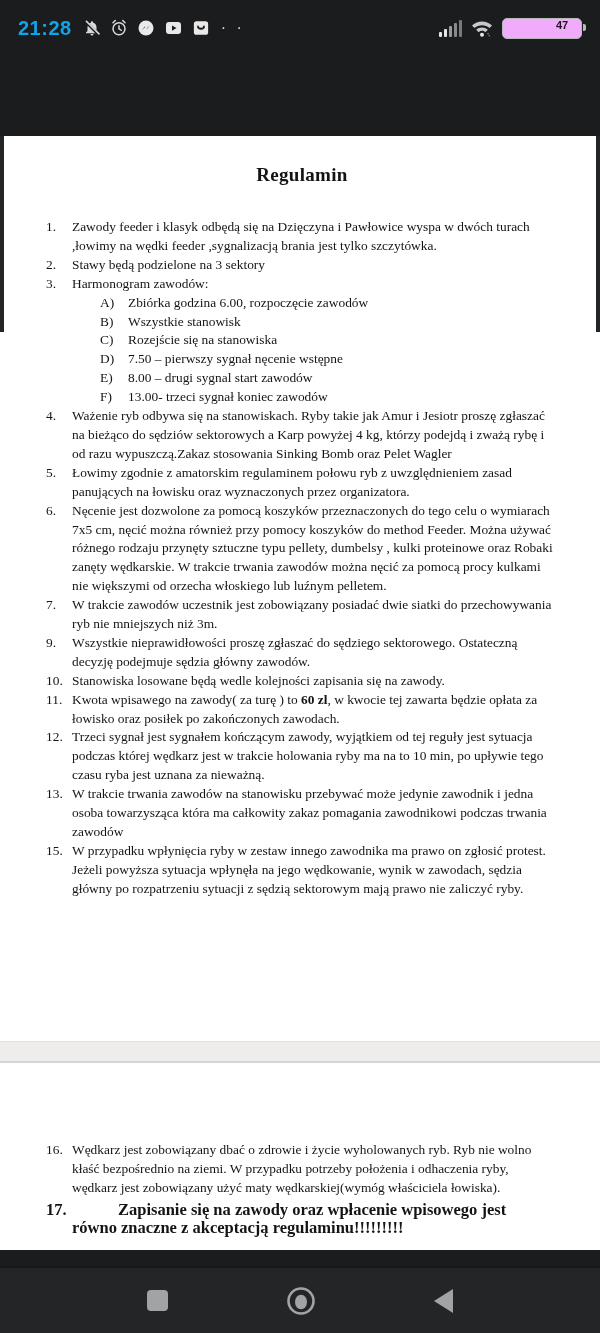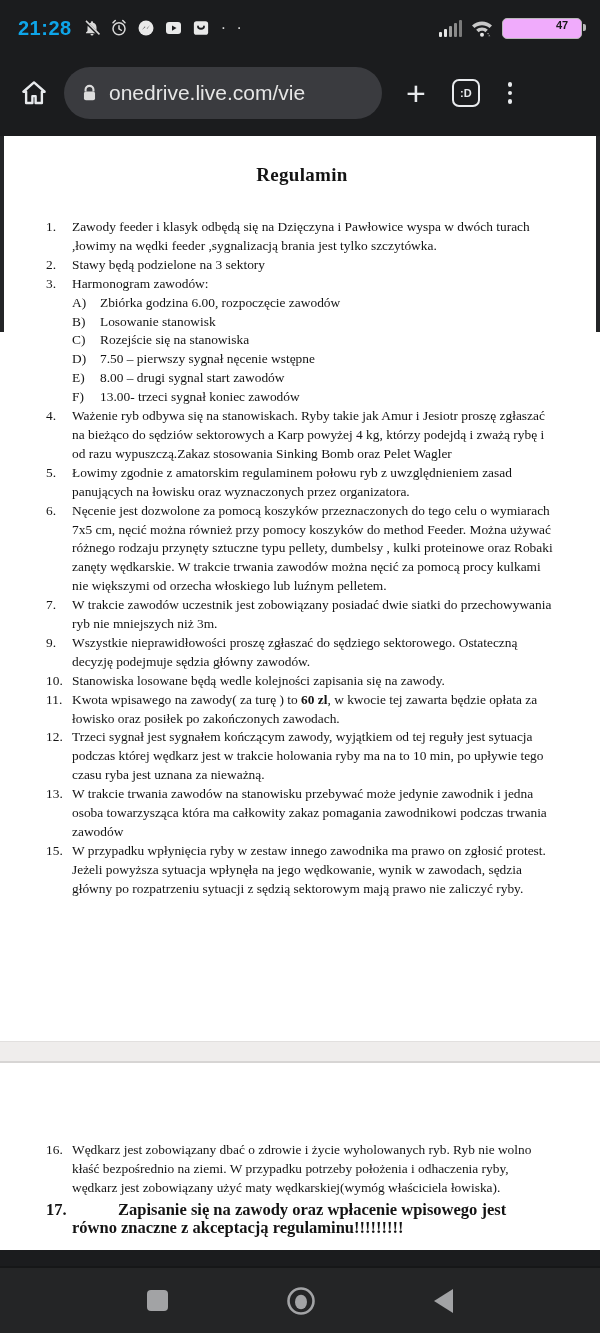--- a/index.html
+++ b/index.html
@@ -39,21 +39,21 @@
 
   
   .doc-area{position:absolute;top:130px;left:0;width:600px;height:1138px;background:#1b1c1e;}
   .page{background:#fff;box-sizing:border-box;font-family:"Liberation Serif","DejaVu Serif",serif;color:#141414;}
   .page1{margin-top:6px;height:905px;overflow:hidden;padding:22px 42px 0 46px;}
   .doc-title{text-align:center;font-size:19px;font-weight:bold;margin:6px 0 32px 0;letter-spacing:.3px;}
   .doc-body{font-size:13.4px;line-height:18.9px;text-align:left;}
   .doc-item{padding-left:26px;text-indent:-26px;}
   .doc-item .num{display:inline-block;width:26px;text-indent:0;}
   .sub{margin-left:26px;}
-  .sub .doc-item{padding-left:28px;text-indent:-28px;}
+  .sub .doc-item{padding-left:28px;text-indent:-28px;margin-left:28px;}
   .sub .doc-item .num{width:28px;}
   .b{font-weight:bold;}
   .emphasis{font-weight:bold;font-size:16.5px;line-height:18px;margin-top:3px;}
   .emphasis .num{width:72px;}
   .separator{height:19px;background:#efedec;border-top:1px solid #e2e0df;border-bottom:2px solid #d7d5d4;}
   .page2{height:187px;overflow:hidden;padding:78px 58px 0 46px;}
   .edge-strip{position:absolute;top:6px;width:4px;height:196px;background:#242527;}
   .edge-left{left:0;}
   .edge-right{right:0;}
 
@@ -121,61 +121,34 @@
             <circle cx="14" cy="20" r="2.4" fill="#e6e6e6"></circle>
             <path d="M20 18l2.5 0-1.2 2.2zM24 22l-2.5 0 1.2-2.2z" fill="#8a8a8a"></path>
           </svg>
       </span>
       <span class="battery">
         <span>47</span>
       </span>
     </div>
   </div>
 
-  <div class="toolbar">
-    <div class="tb-home">
-      <svg width="30" height="30" viewBox="0 0 24 24">
-          <path d="M12 3.5L3.5 11h2.2v9h5v-5.5h2.6V20h5v-9h2.2z" fill="none" stroke="#e8eaed" stroke-width="1.9" stroke-linejoin="round"></path>
-        </svg>
-    </div>
-    <div class="url-pill">
-      <span style="display:inline-flex;">
-        <svg width="19" height="22" viewBox="0 0 24 24">
-            <path d="M7 10V8a5 5 0 0 1 10 0v2" fill="none" stroke="#dcdcdc" stroke-width="2.6"></path>
-            <rect x="5" y="10" width="14" height="11" rx="2.5" fill="#dcdcdc"></rect>
-          </svg>
-      </span>
-      <span class="url-text">onedrive.live.com/vie</span>
-    </div>
-    <div class="tb-actions">
-      <span class="tb-plus">+</span>
-      <span class="tab-badge">
-        <span>:D</span>
-      </span>
-      <span class="tb-menu">
-          <i></i>
-          <i></i>
-          <i></i>
-        </span>
-    </div>
-  </div>
 
   <div class="doc-area">
     <div class="edge-strip edge-left"></div>
     <div class="edge-strip edge-right"></div>
 
     <div class="page page1">
       <div class="doc-title">Regulamin</div>
       <div class="doc-body">
           <div class="doc-item"><span class="num">1.</span><span>Zawody feeder i klasyk odbędą się na Dzięczyna i Pawłowice wyspa w dwóch turach ,łowimy na wędki feeder ,sygnalizacją brania jest tylko szczytówka.</span></div>
           <div class="doc-item"><span class="num">2.</span><span>Stawy będą podzielone na 3 sektory</span></div>
           <div class="doc-item"><span class="num">3.</span><span>Harmonogram zawodów:</span></div>
           <div class="sub">
             <div class="doc-item"><span class="num">A)</span><span>Zbiórka godzina 6.00, rozpoczęcie zawodów</span></div>
-            <div class="doc-item"><span class="num">B)</span><span>Losowanie stanowisk</span></div>
+            <div class="doc-item"><span class="num">B)</span><span>Wszystkie stanowisk</span></div>
             <div class="doc-item"><span class="num">C)</span><span>Rozejście się na stanowiska</span></div>
             <div class="doc-item"><span class="num">D)</span><span>7.50 – pierwszy sygnał nęcenie wstępne</span></div>
             <div class="doc-item"><span class="num">E)</span><span>8.00 – drugi sygnal start zawodów</span></div>
             <div class="doc-item"><span class="num">F)</span><span>13.00- trzeci sygnał koniec zawodów</span></div>
           </div>
           <div class="doc-item"><span class="num">4.</span><span>Ważenie ryb odbywa się na stanowiskach. Ryby takie jak Amur i Jesiotr proszę zgłaszać na bieżąco do sędziów sektorowych a Karp powyżej 4 kg, którzy podejdą i zważą rybę i od razu wypuszczą.Zakaz stosowania Sinking Bomb oraz Pelet Wagler</span></div>
           <div class="doc-item"><span class="num">5.</span><span>Łowimy zgodnie z amatorskim regulaminem połowu ryb z uwzględnieniem zasad panujących na łowisku oraz wyznaczonych przez organizatora.</span></div>
           <div class="doc-item"><span class="num">6.</span><span>Nęcenie jest dozwolone za pomocą koszyków przeznaczonych do tego celu o wymiarach 7x5 cm,  nęcić można również przy pomocy koszyków do method Feeder. Można używać różnego rodzaju przynęty sztuczne typu pellety, dumbelsy , kulki proteinowe  oraz Robaki zanęty wędkarskie. W trakcie trwania zawodów można nęcić za pomocą procy kulkami nie większymi od orzecha włoskiego lub luźnym pelletem.</span></div>
           <div class="doc-item"><span class="num">7.</span><span>W trakcie zawodów uczestnik jest zobowiązany posiadać dwie siatki do przechowywania ryb nie mniejszych niż 3m.</span></div>
           <div class="doc-item"><span class="num">9.</span><span>Wszystkie nieprawidłowości proszę zgłaszać do sędziego sektorowego. Ostateczną decyzję podejmuje sędzia główny zawodów.</span></div>

